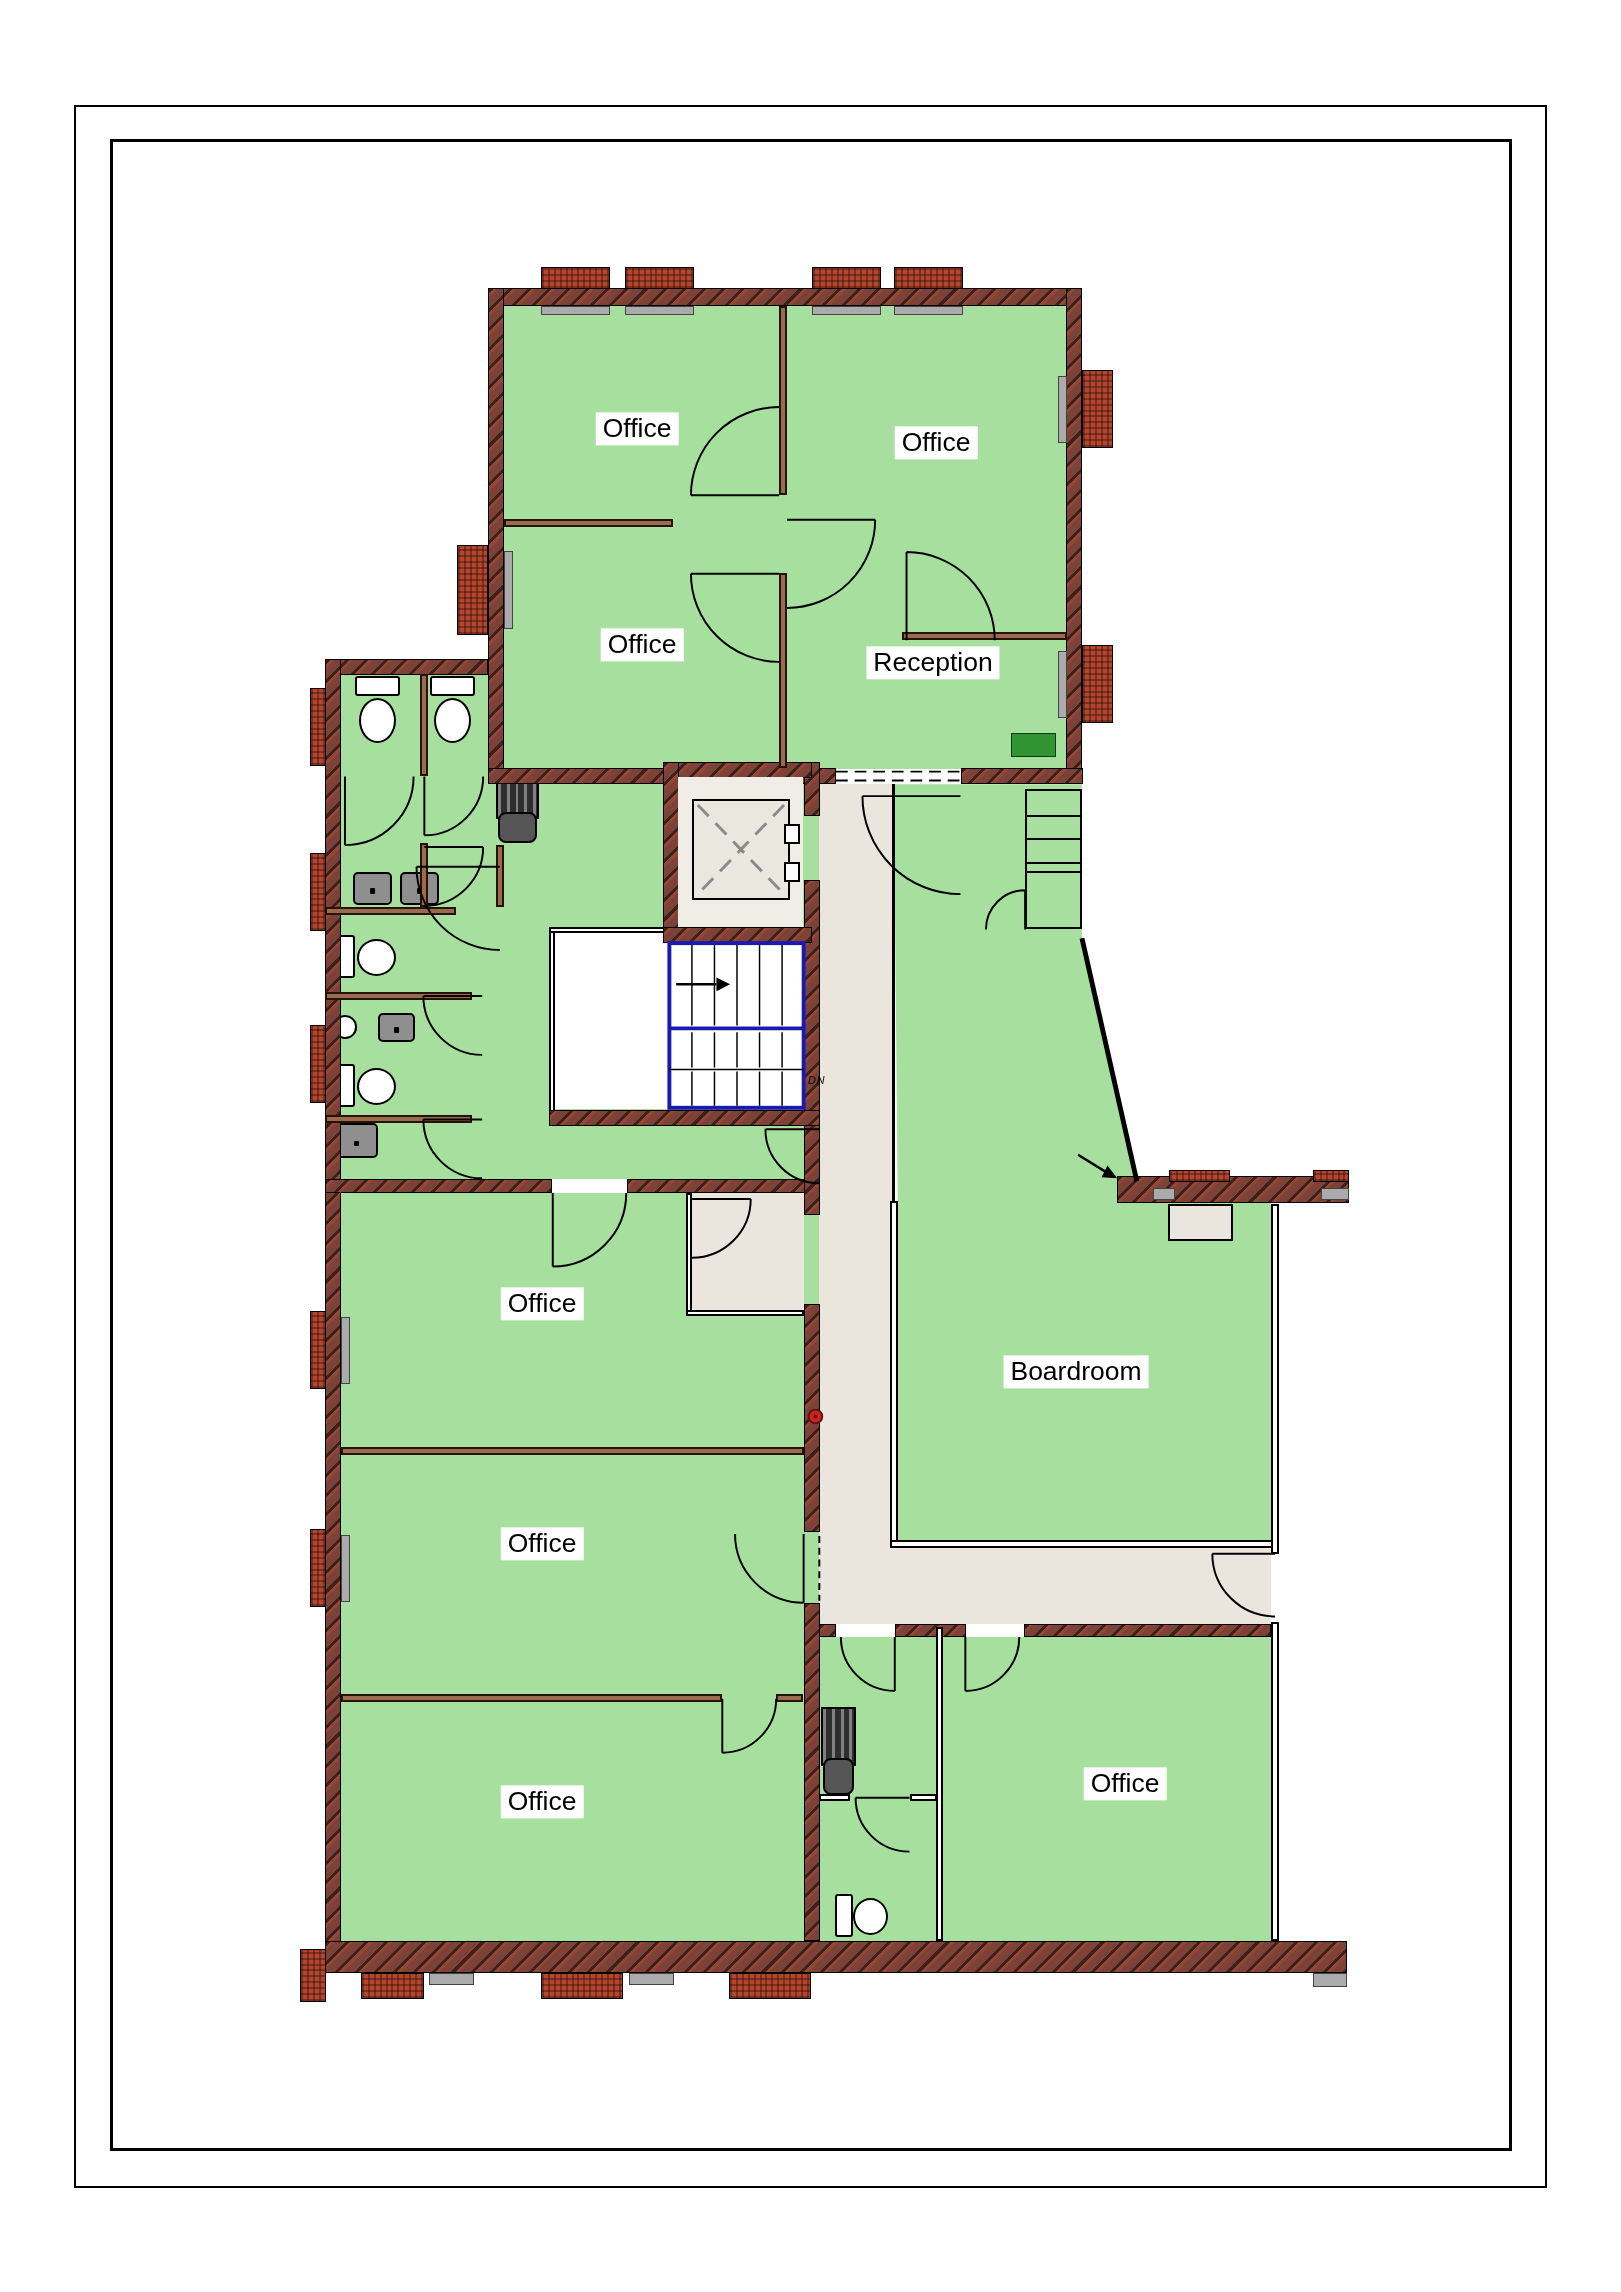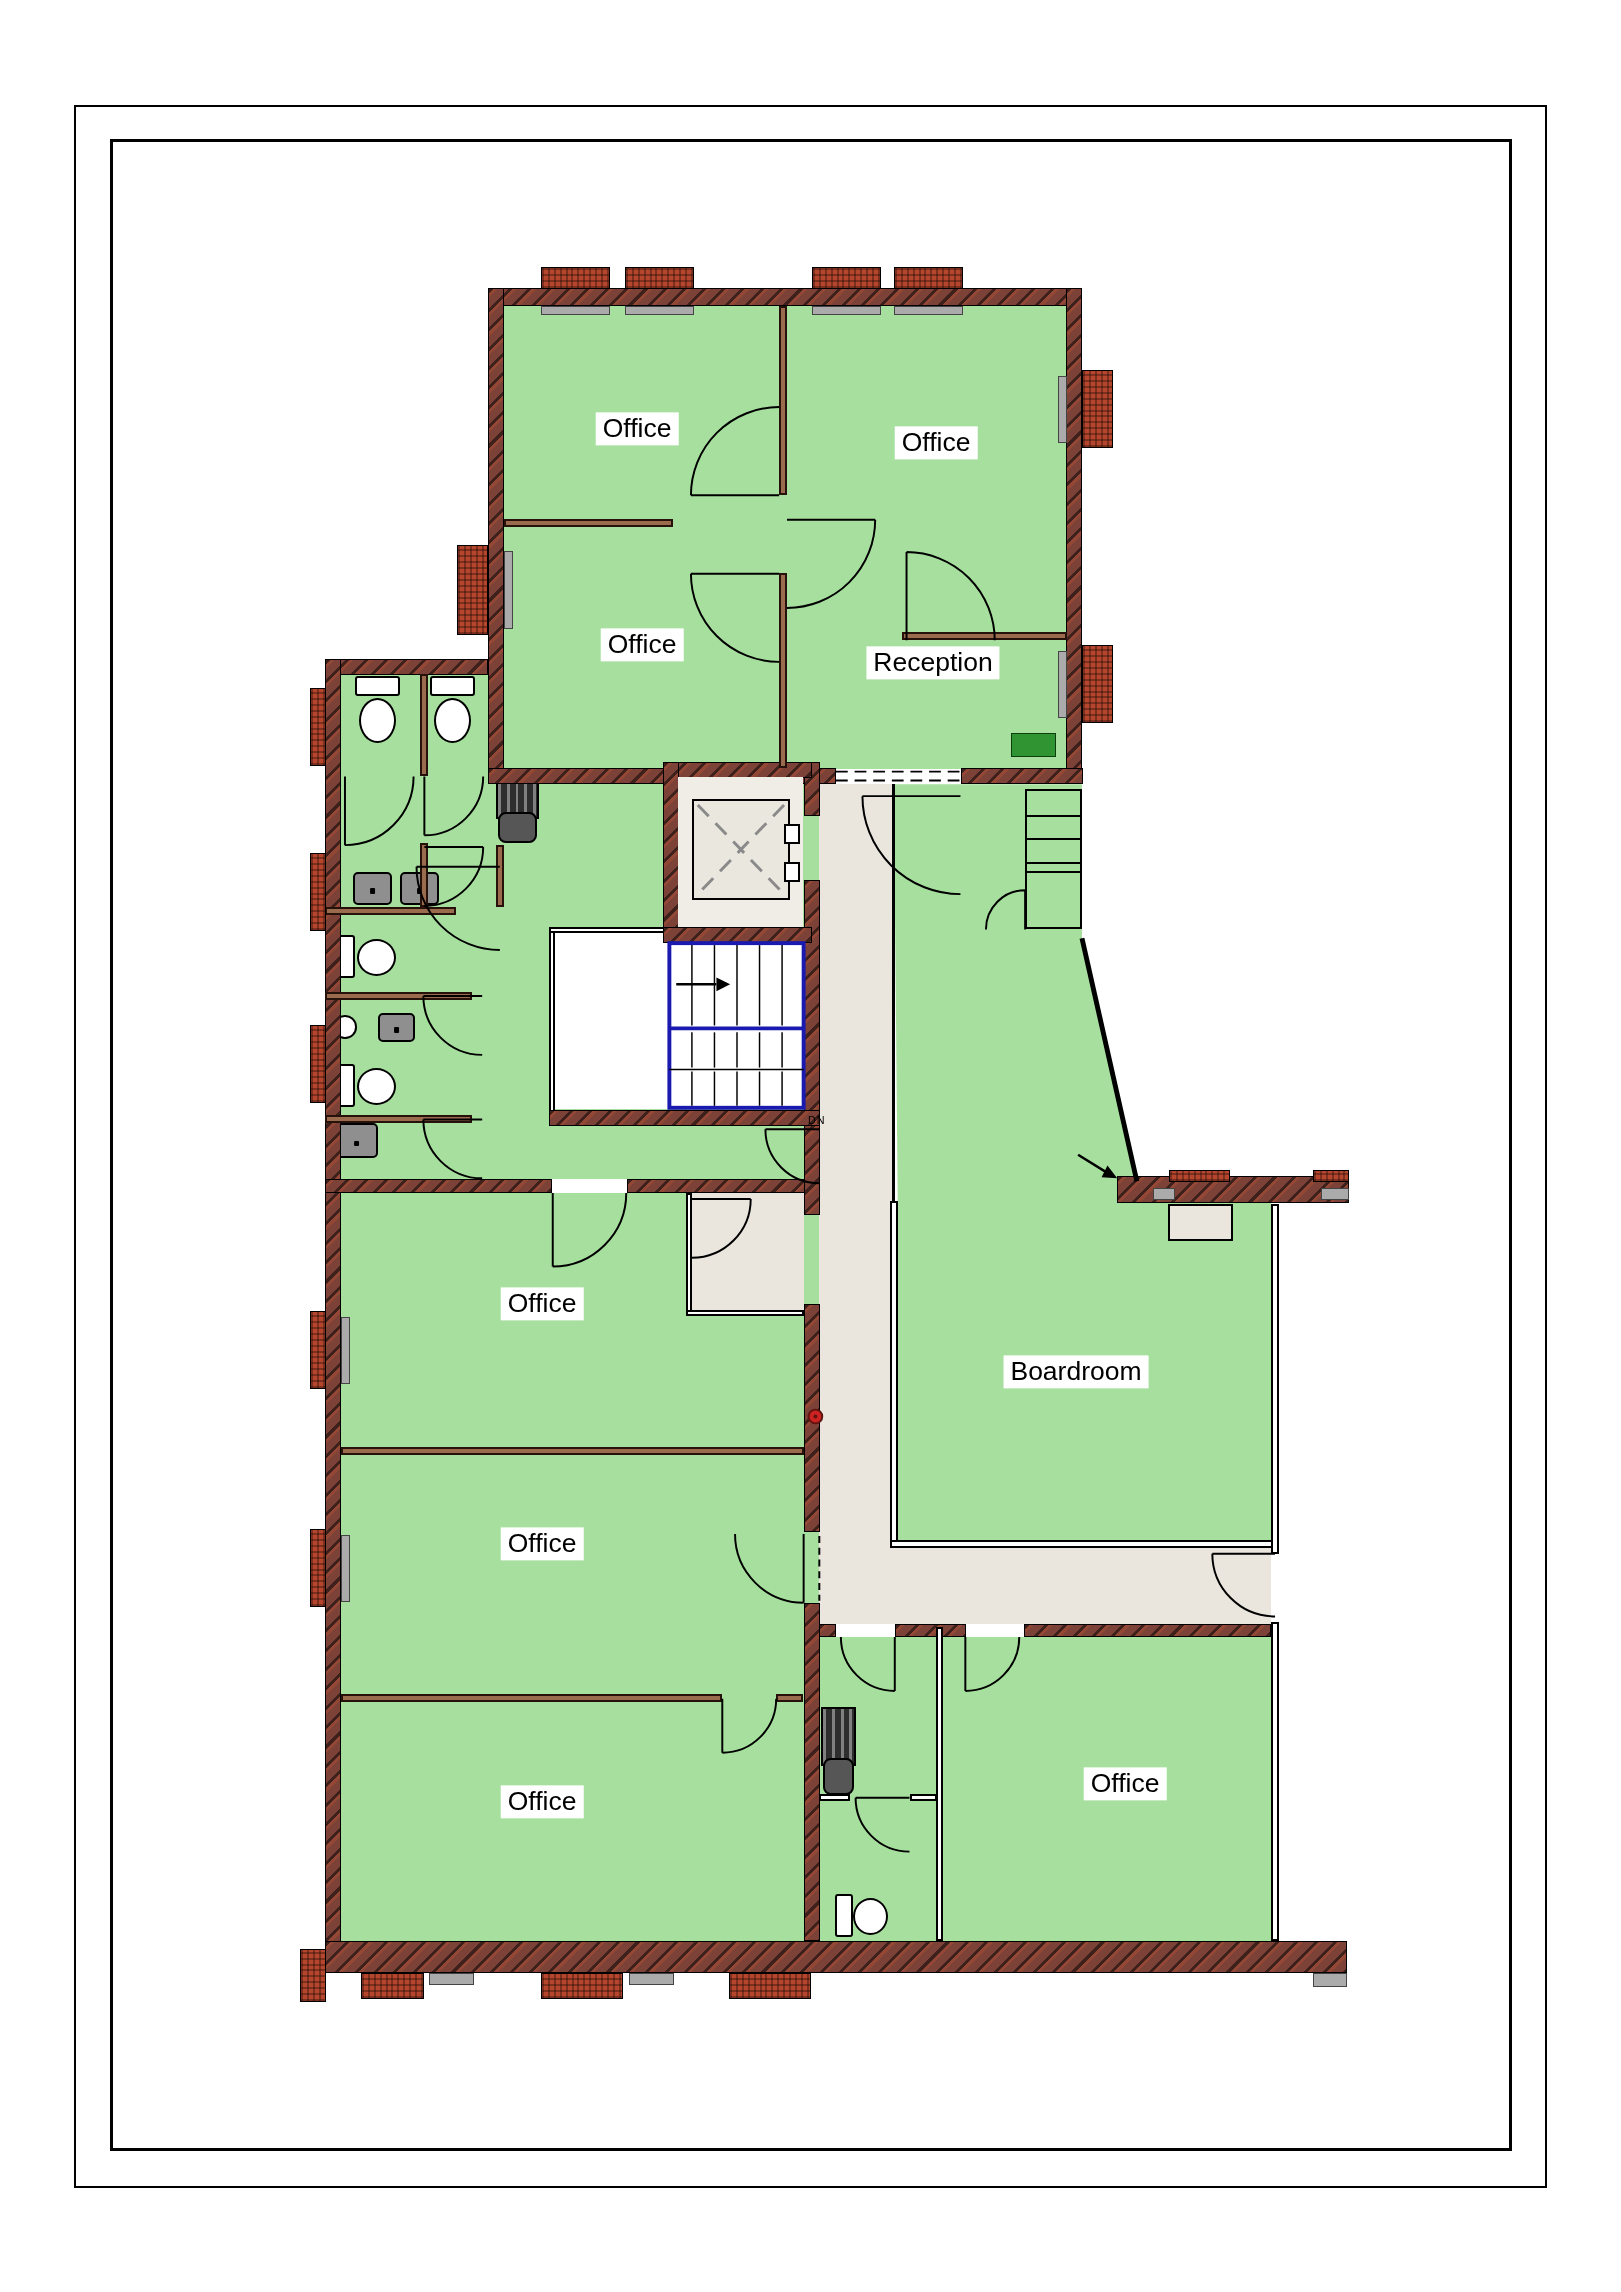--- a/index.html
+++ b/index.html
@@ -280,15 +280,15 @@
 
   <div class="abs room-label" style="left:637px;top:429px;">Office</div>
   <div class="abs room-label" style="left:936px;top:443px;">Office</div>
   <div class="abs room-label" style="left:642px;top:645px;">Office</div>
   <div class="abs room-label" style="left:933px;top:663px;">Reception</div>
   <div class="abs room-label" style="left:542px;top:1304px;">Office</div>
   <div class="abs room-label" style="left:542px;top:1544px;">Office</div>
   <div class="abs room-label" style="left:542px;top:1802px;">Office</div>
   <div class="abs room-label" style="left:1076px;top:1372px;">Boardroom</div>
   <div class="abs room-label" style="left:1125px;top:1784px;">Office</div>
-  <div class="abs dn-label" style="left:808px;top:1114px;">DN</div>
+  <div class="abs dn-label" style="left:808px;top:1074px;font-style:italic;">DN</div>
 </div>
 
 
 </body></html>

